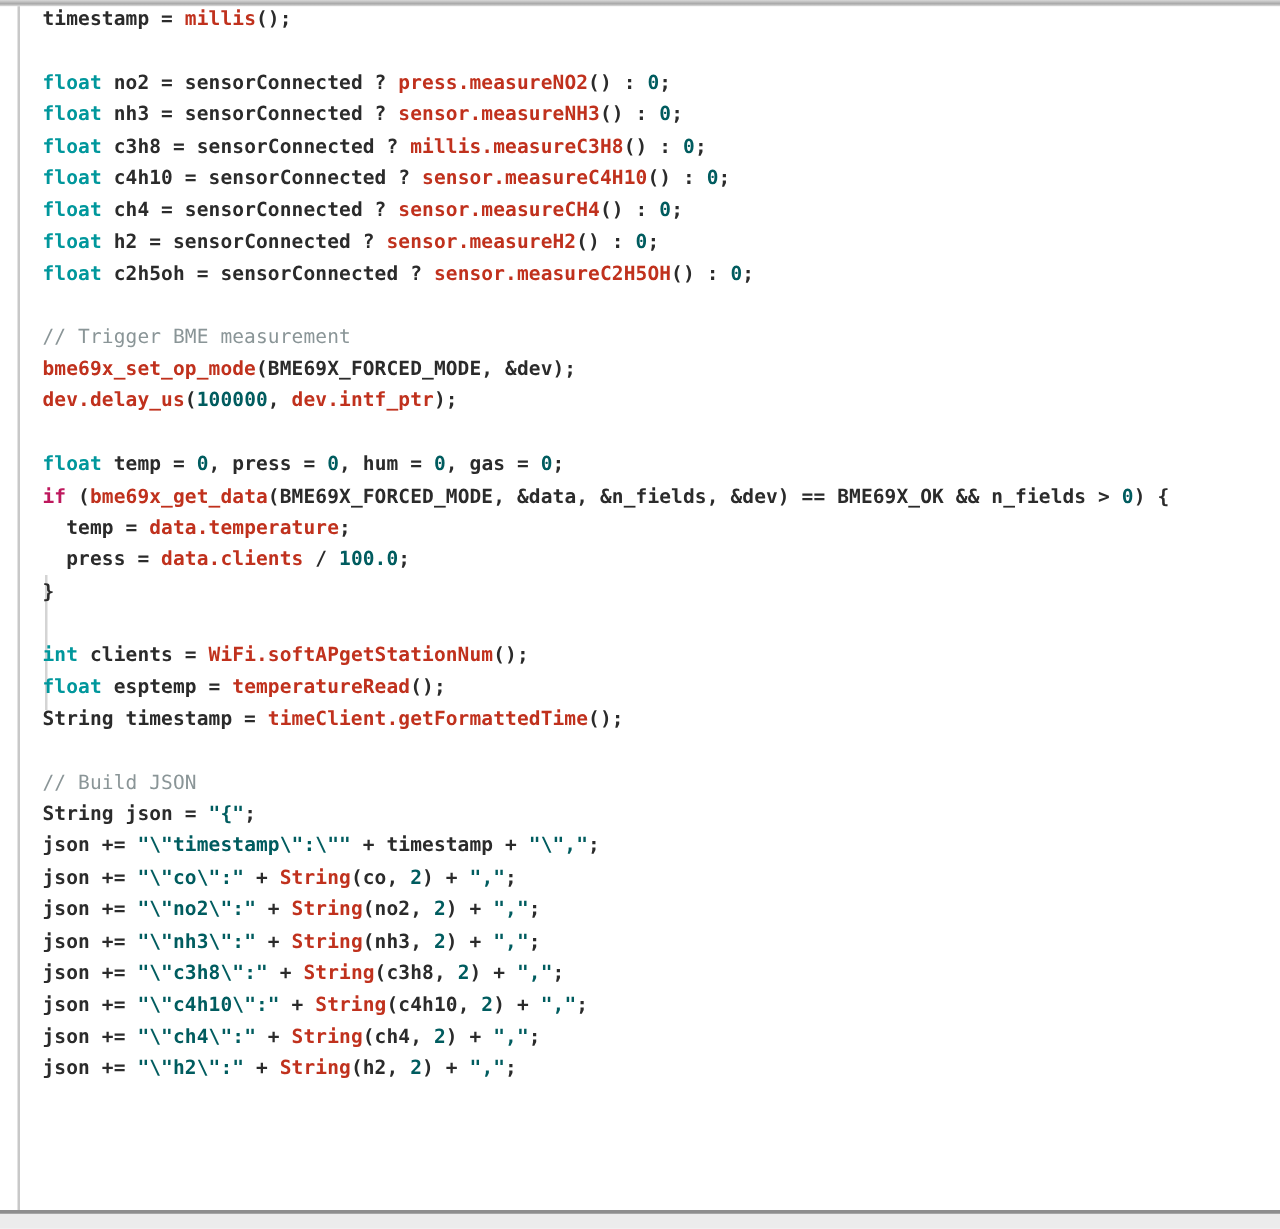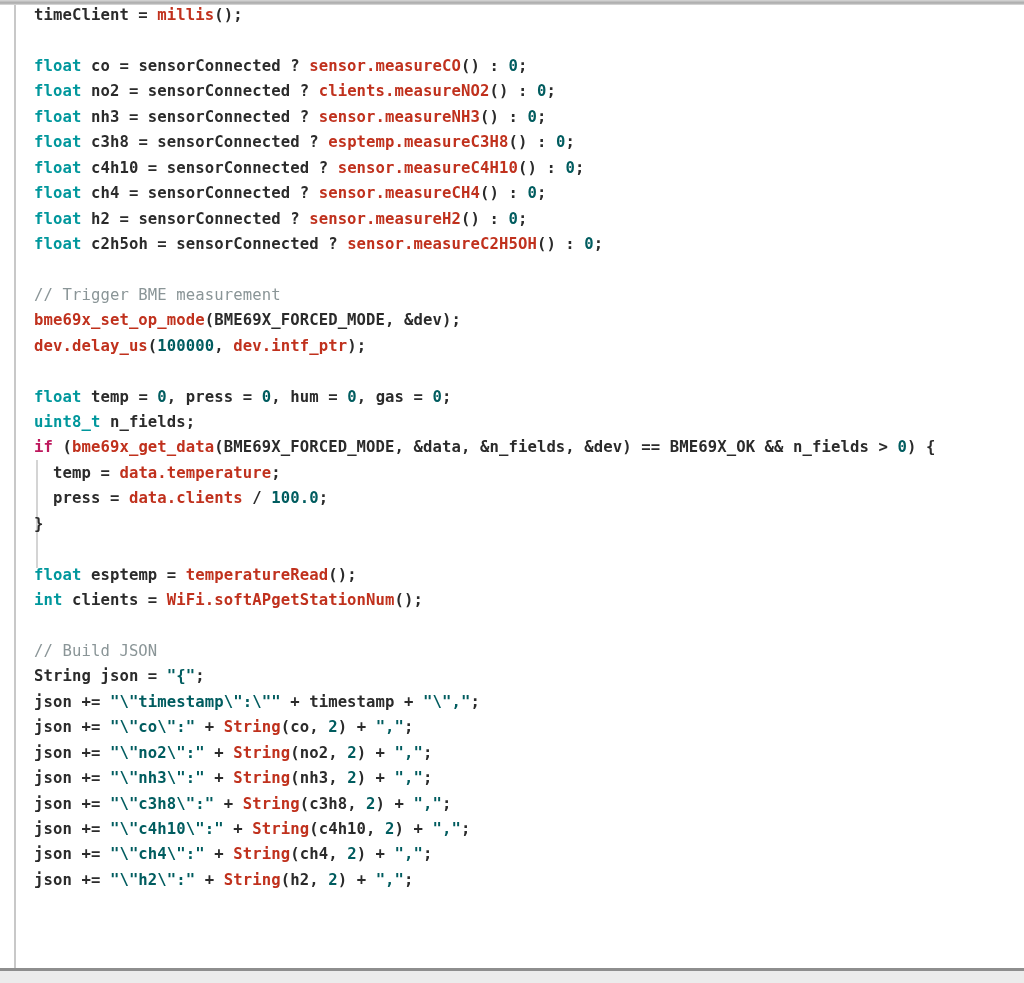--- a/index.html
+++ b/index.html
@@ -47,44 +47,43 @@
   .pl  { color: #2b2b2b; }
 </style>
 </head>
 <body>
 
 <div class="top-border"></div>
 <div class="gutter-line"></div>
 <div class="block-guide"></div>
 
 <div class="editor" id="editor">
-    <div class="line"><span class="pl">timeClient = </span><span class="fn">millis</span><span class="pl">();</span></div>
+    <div class="line"><span class="pl">timestamp = </span><span class="fn">millis</span><span class="pl">();</span></div>
     <div class="line"> </div>
-    <div class="line"><span class="kw">float</span><span class="pl"> co = sensorConnected ? </span><span class="fn">sensor.measureCO</span><span class="pl">() : </span><span class="num">0</span><span class="pl">;</span></div>
-    <div class="line"><span class="kw">float</span><span class="pl"> no2 = sensorConnected ? </span><span class="fn">clients.measureNO2</span><span class="pl">() : </span><span class="num">0</span><span class="pl">;</span></div>
+    <div class="line"><span class="kw">float</span><span class="pl"> no2 = sensorConnected ? </span><span class="fn">press.measureNO2</span><span class="pl">() : </span><span class="num">0</span><span class="pl">;</span></div>
     <div class="line"><span class="kw">float</span><span class="pl"> nh3 = sensorConnected ? </span><span class="fn">sensor.measureNH3</span><span class="pl">() : </span><span class="num">0</span><span class="pl">;</span></div>
-    <div class="line"><span class="kw">float</span><span class="pl"> c3h8 = sensorConnected ? </span><span class="fn">esptemp.measureC3H8</span><span class="pl">() : </span><span class="num">0</span><span class="pl">;</span></div>
+    <div class="line"><span class="kw">float</span><span class="pl"> c3h8 = sensorConnected ? </span><span class="fn">millis.measureC3H8</span><span class="pl">() : </span><span class="num">0</span><span class="pl">;</span></div>
     <div class="line"><span class="kw">float</span><span class="pl"> c4h10 = sensorConnected ? </span><span class="fn">sensor.measureC4H10</span><span class="pl">() : </span><span class="num">0</span><span class="pl">;</span></div>
     <div class="line"><span class="kw">float</span><span class="pl"> ch4 = sensorConnected ? </span><span class="fn">sensor.measureCH4</span><span class="pl">() : </span><span class="num">0</span><span class="pl">;</span></div>
     <div class="line"><span class="kw">float</span><span class="pl"> h2 = sensorConnected ? </span><span class="fn">sensor.measureH2</span><span class="pl">() : </span><span class="num">0</span><span class="pl">;</span></div>
     <div class="line"><span class="kw">float</span><span class="pl"> c2h5oh = sensorConnected ? </span><span class="fn">sensor.measureC2H5OH</span><span class="pl">() : </span><span class="num">0</span><span class="pl">;</span></div>
     <div class="line"> </div>
     <div class="line"><span class="cmt">// Trigger BME measurement</span></div>
     <div class="line"><span class="fn">bme69x_set_op_mode</span><span class="pl">(BME69X_FORCED_MODE, &amp;dev);</span></div>
     <div class="line"><span class="fn">dev.delay_us</span><span class="pl">(</span><span class="num">100000</span><span class="pl">, </span><span class="fn">dev.intf_ptr</span><span class="pl">);</span></div>
     <div class="line"> </div>
     <div class="line"><span class="kw">float</span><span class="pl"> temp = </span><span class="num">0</span><span class="pl">, press = </span><span class="num">0</span><span class="pl">, hum = </span><span class="num">0</span><span class="pl">, gas = </span><span class="num">0</span><span class="pl">;</span></div>
-    <div class="line"><span class="kw">uint8_t</span><span class="pl"> n_fields;</span></div>
     <div class="line"><span class="ctl">if</span><span class="pl"> (</span><span class="fn">bme69x_get_data</span><span class="pl">(BME69X_FORCED_MODE, &amp;data, &amp;n_fields, &amp;dev) == BME69X_OK &amp;&amp; n_fields &gt; </span><span class="num">0</span><span class="pl">) {</span></div>
     <div class="line"><span class="pl">  temp = </span><span class="fn">data.temperature</span><span class="pl">;</span></div>
     <div class="line"><span class="pl">  press = </span><span class="fn">data.clients</span><span class="pl"> / </span><span class="num">100.0</span><span class="pl">;</span></div>
     <div class="line"><span class="pl">}</span></div>
     <div class="line"> </div>
+    <div class="line"><span class="kw">int</span><span class="pl"> clients = </span><span class="fn">WiFi.softAPgetStationNum</span><span class="pl">();</span></div>
     <div class="line"><span class="kw">float</span><span class="pl"> esptemp = </span><span class="fn">temperatureRead</span><span class="pl">();</span></div>
-    <div class="line"><span class="kw">int</span><span class="pl"> clients = </span><span class="fn">WiFi.softAPgetStationNum</span><span class="pl">();</span></div>
+    <div class="line"><span class="pl">String timestamp = </span><span class="fn">timeClient.getFormattedTime</span><span class="pl">();</span></div>
     <div class="line"> </div>
     <div class="line"><span class="cmt">// Build JSON</span></div>
     <div class="line"><span class="pl">String json = </span><span class="str">"{"</span><span class="pl">;</span></div>
     <div class="line"><span class="pl">json += </span><span class="str">"\"timestamp\":\""</span><span class="pl"> + timestamp + </span><span class="str">"\","</span><span class="pl">;</span></div>
     <div class="line"><span class="pl">json += </span><span class="str">"\"co\":"</span><span class="pl"> + </span><span class="fn">String</span><span class="pl">(co, </span><span class="num">2</span><span class="pl">) + </span><span class="str">","</span><span class="pl">;</span></div>
     <div class="line"><span class="pl">json += </span><span class="str">"\"no2\":"</span><span class="pl"> + </span><span class="fn">String</span><span class="pl">(no2, </span><span class="num">2</span><span class="pl">) + </span><span class="str">","</span><span class="pl">;</span></div>
     <div class="line"><span class="pl">json += </span><span class="str">"\"nh3\":"</span><span class="pl"> + </span><span class="fn">String</span><span class="pl">(nh3, </span><span class="num">2</span><span class="pl">) + </span><span class="str">","</span><span class="pl">;</span></div>
     <div class="line"><span class="pl">json += </span><span class="str">"\"c3h8\":"</span><span class="pl"> + </span><span class="fn">String</span><span class="pl">(c3h8, </span><span class="num">2</span><span class="pl">) + </span><span class="str">","</span><span class="pl">;</span></div>
     <div class="line"><span class="pl">json += </span><span class="str">"\"c4h10\":"</span><span class="pl"> + </span><span class="fn">String</span><span class="pl">(c4h10, </span><span class="num">2</span><span class="pl">) + </span><span class="str">","</span><span class="pl">;</span></div>
     <div class="line"><span class="pl">json += </span><span class="str">"\"ch4\":"</span><span class="pl"> + </span><span class="fn">String</span><span class="pl">(ch4, </span><span class="num">2</span><span class="pl">) + </span><span class="str">","</span><span class="pl">;</span></div>

